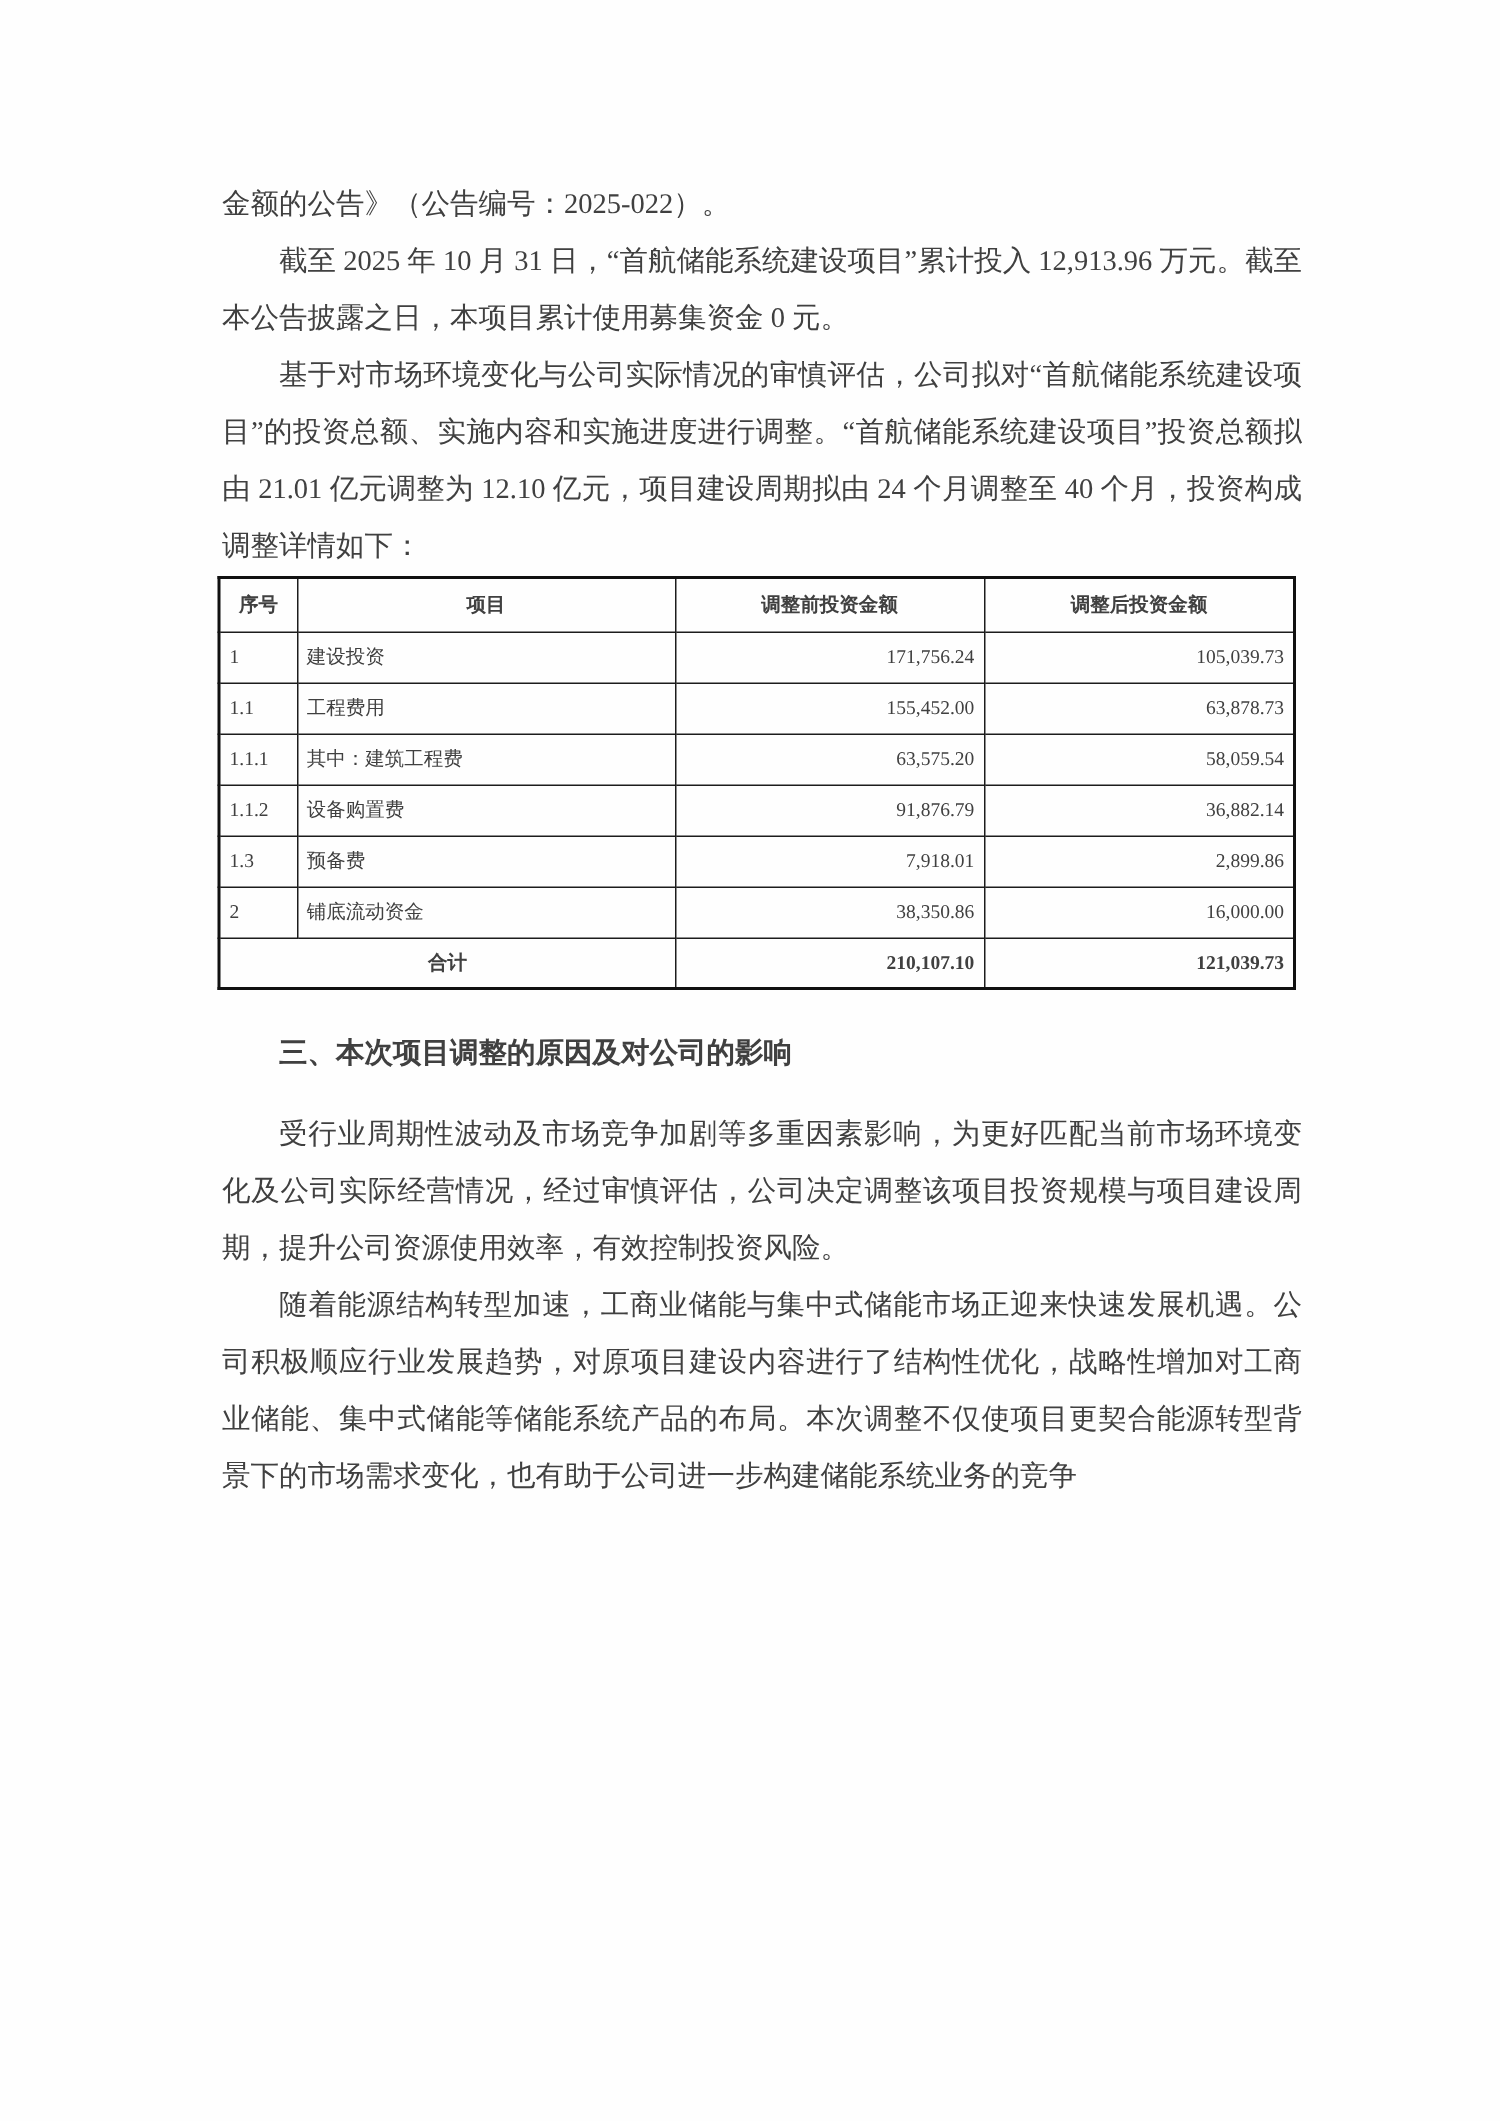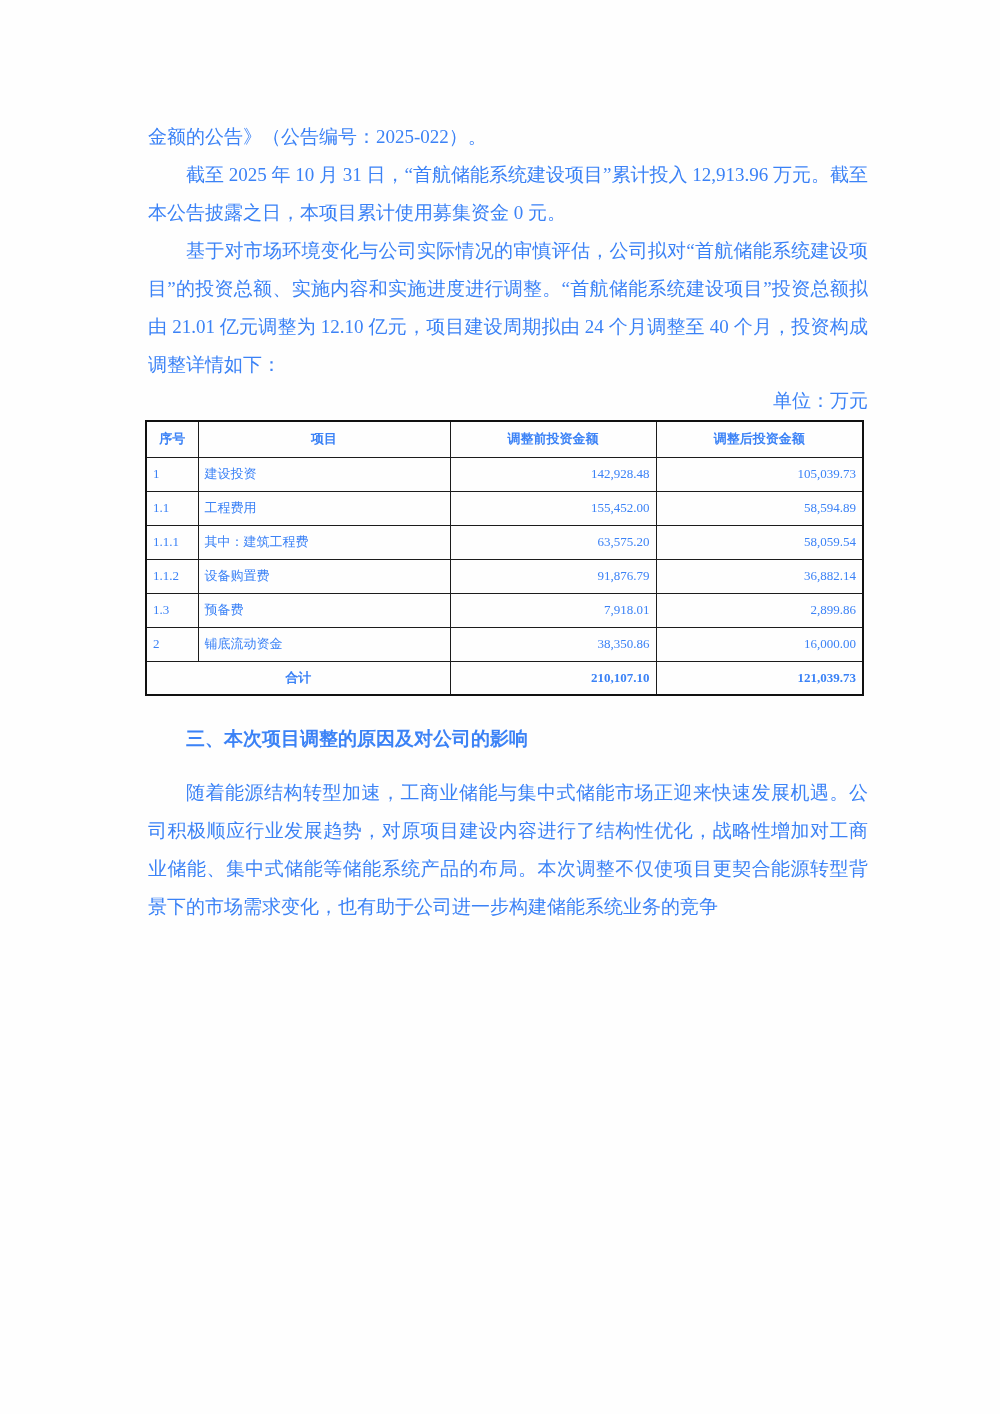--- a/index.html
+++ b/index.html
@@ -3,21 +3,21 @@
 <meta charset="utf-8">
 <style>
   * { margin: 0; padding: 0; box-sizing: border-box; }
   html, body { background: #e8e8e8; }
   .page {
     position: relative;
     width: 1000px;
     height: 1414px;
     margin: 0 auto;
     background: #fefefe;
-    color: #3b82f6;
+    color: #404040;
     font-family: "Liberation Serif", "DejaVu Serif", serif;
     font-size: 19px;
     padding: 118px 132px 0 148px;
     overflow: hidden;
   }
   .para {
     line-height: 38px;
     text-align: justify;
     text-justify: inter-ideograph;
   }
@@ -70,49 +70,48 @@
 
 <div class="page">
 
   <p class="para">金额的公告》（公告编号：2025-022）。</p>
 
   <p class="para indent">截至 2025 年 10 月 31 日，“首航储能系统建设项目”累计投入 12,913.96 万元。截至本公告披露之日，本项目累计使用募集资金 0 元。</p>
 
 
   <p class="para indent">基于对市场环境变化与公司实际情况的审慎评估，公司拟对“首航储能系统建设项目”的投资总额、实施内容和实施进度进行调整。“首航储能系统建设项目”投资总额拟由 21.01 亿元调整为 12.10 亿元，项目建设周期拟由 24 个月调整至 40 个月，投资构成调整详情如下：</p>
 
-  <div class="unit-line">单位：万元</div>
 
   <table class="inv-table">
     <colgroup>
       <col class="col-no">
         <col class="col-item">
         <col class="col-before">
         <col class="col-after">
     </colgroup>
     <thead>
       <tr>
         <th>序号</th>
         <th>项目</th>
         <th>调整前投资金额</th>
         <th>调整后投资金额</th>
       </tr>
     </thead>
     <tbody>
       <tr>
         <td class="cell-no">1</td>
         <td class="cell-item">建设投资</td>
-        <td class="cell-num">142,928.48</td>
+        <td class="cell-num">171,756.24</td>
         <td class="cell-num">105,039.73</td>
       </tr>
       <tr>
         <td class="cell-no">1.1</td>
         <td class="cell-item">工程费用</td>
         <td class="cell-num">155,452.00</td>
-        <td class="cell-num">58,594.89</td>
+        <td class="cell-num">63,878.73</td>
       </tr>
       <tr>
         <td class="cell-no">1.1.1</td>
         <td class="cell-item">其中：建筑工程费</td>
         <td class="cell-num">63,575.20</td>
         <td class="cell-num">58,059.54</td>
       </tr>
       <tr>
         <td class="cell-no">1.1.2</td>
         <td class="cell-item">设备购置费</td>
@@ -135,16 +134,17 @@
         <td class="total-label" colspan="2">合计</td>
         <td class="cell-num">210,107.10</td>
         <td class="cell-num">121,039.73</td>
       </tr>
     </tbody>
   </table>
 
 
   <div class="heading h3-heading">三、本次项目调整的原因及对公司的影响</div>
 
+  <p class="para indent">受行业周期性波动及市场竞争加剧等多重因素影响，为更好匹配当前市场环境变化及公司实际经营情况，经过审慎评估，公司决定调整该项目投资规模与项目建设周期，提升公司资源使用效率，有效控制投资风险。</p>
 
   <p class="para indent">随着能源结构转型加速，工商业储能与集中式储能市场正迎来快速发展机遇。公司积极顺应行业发展趋势，对原项目建设内容进行了结构性优化，战略性增加对工商业储能、集中式储能等储能系统产品的布局。本次调整不仅使项目更契合能源转型背景下的市场需求变化，也有助于公司进一步构建储能系统业务的竞争</p>
 
 </div>
 
 </body></html>

